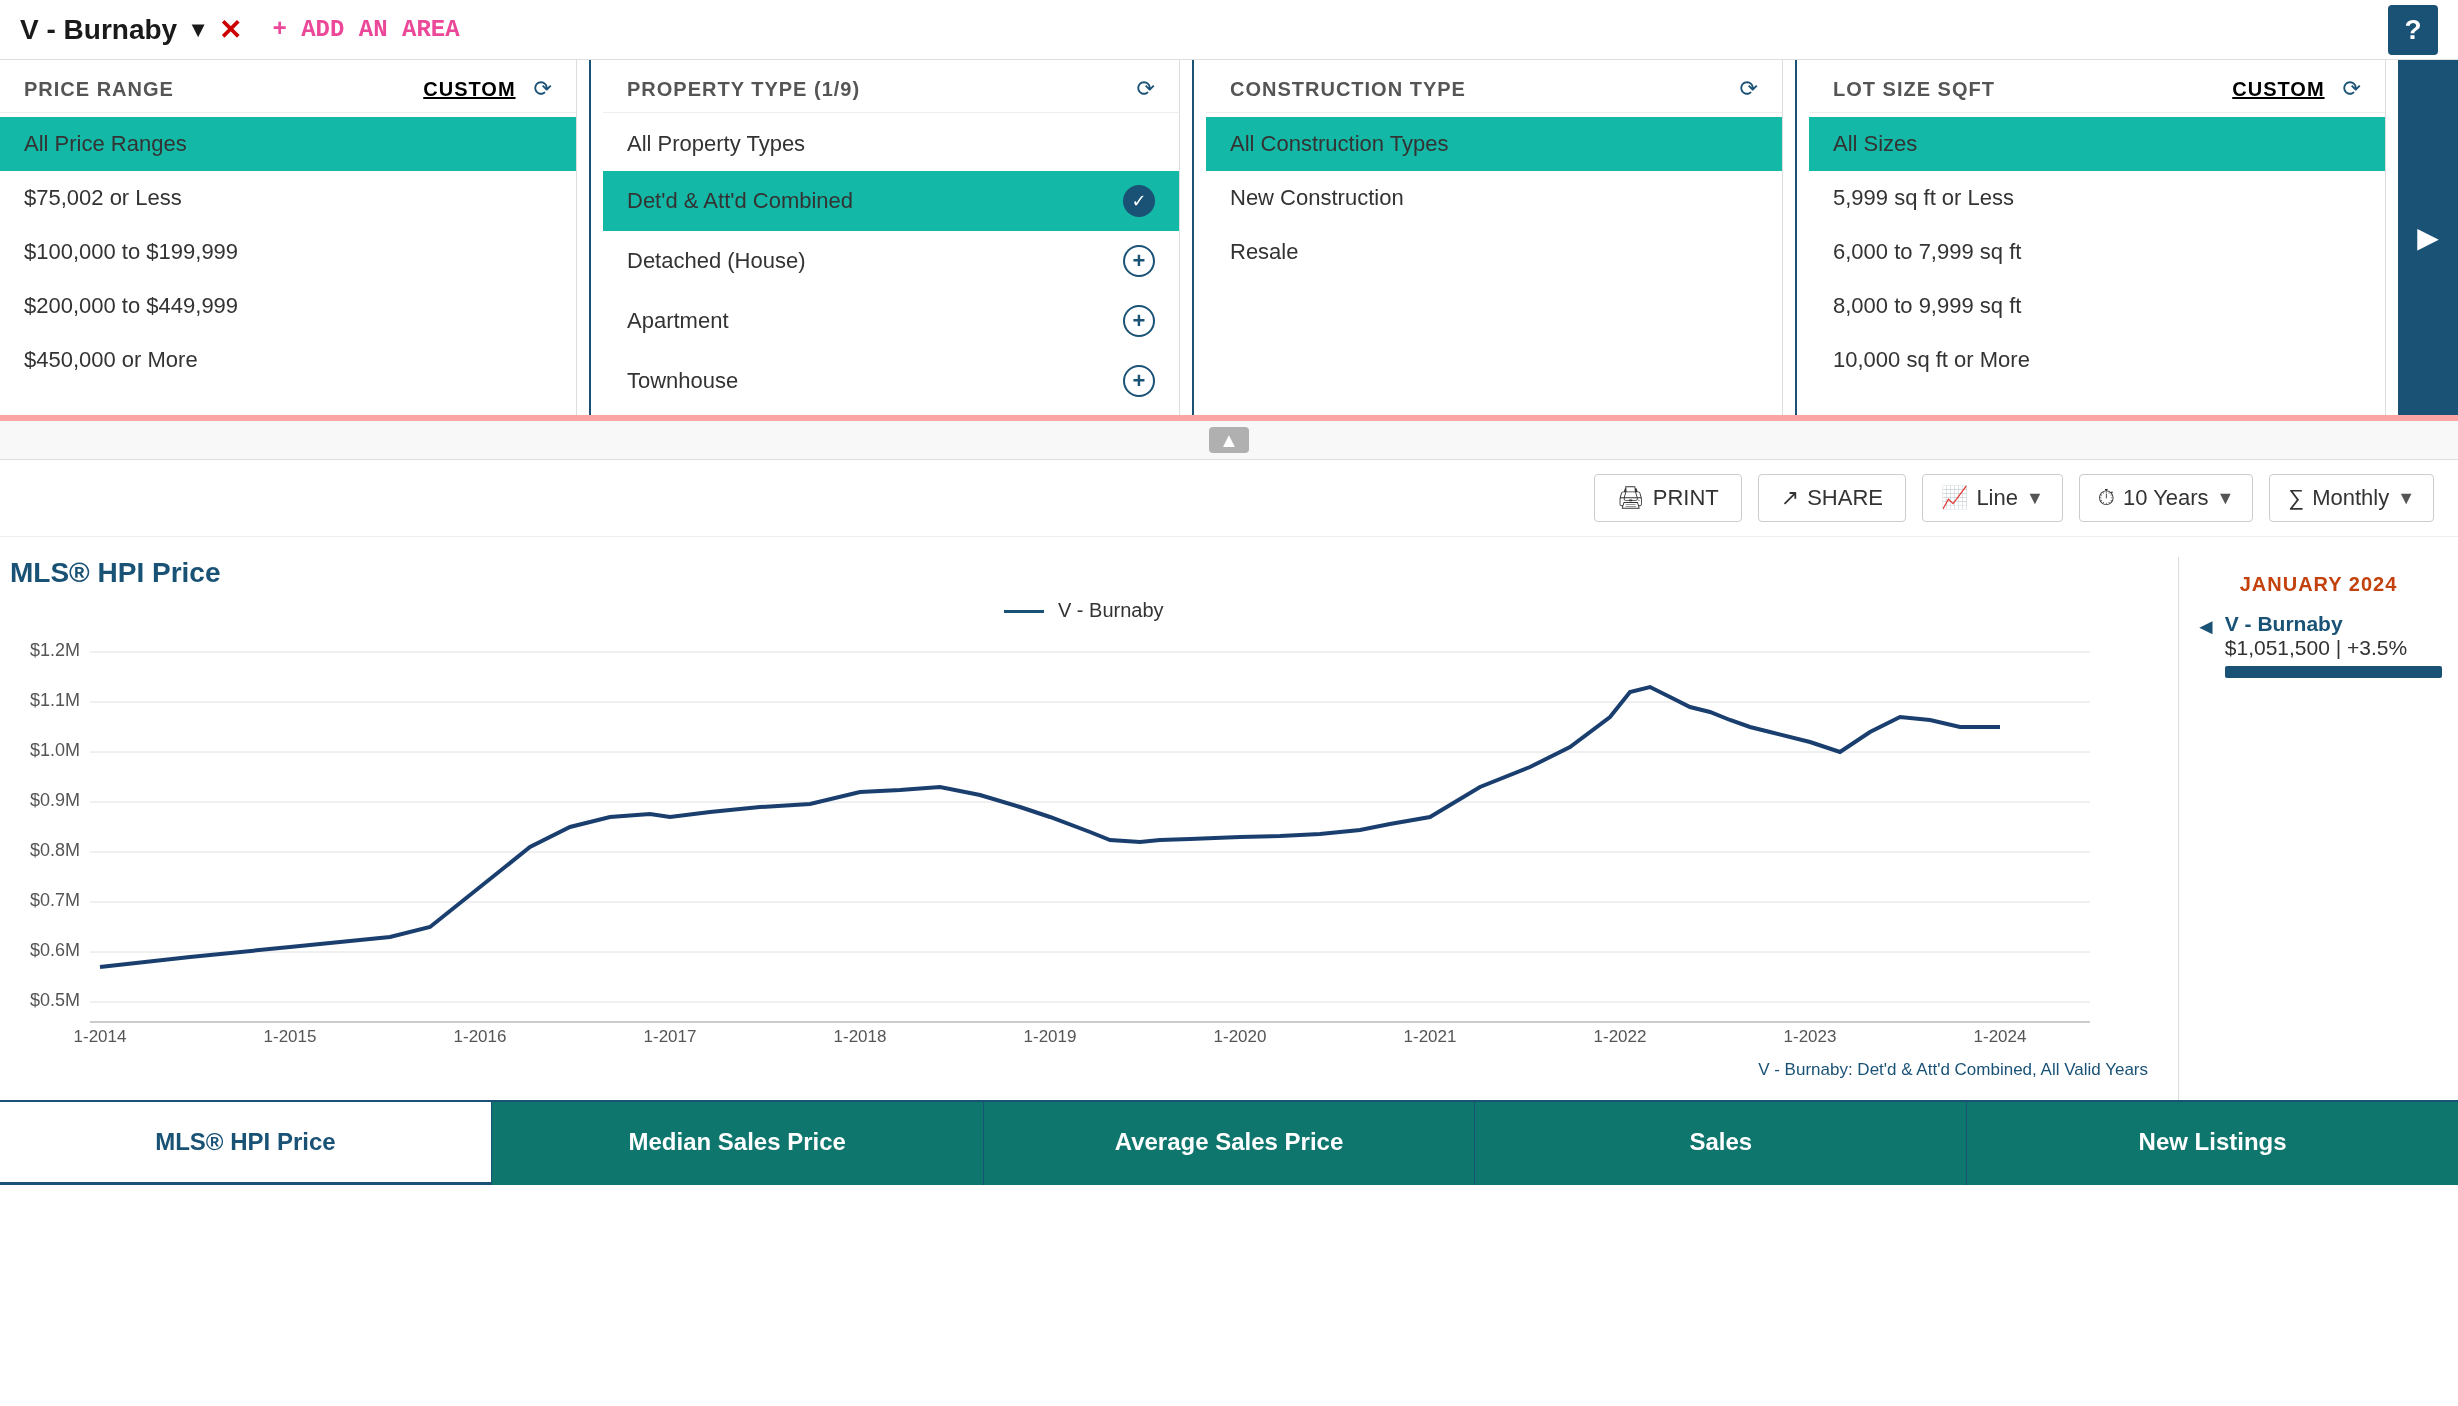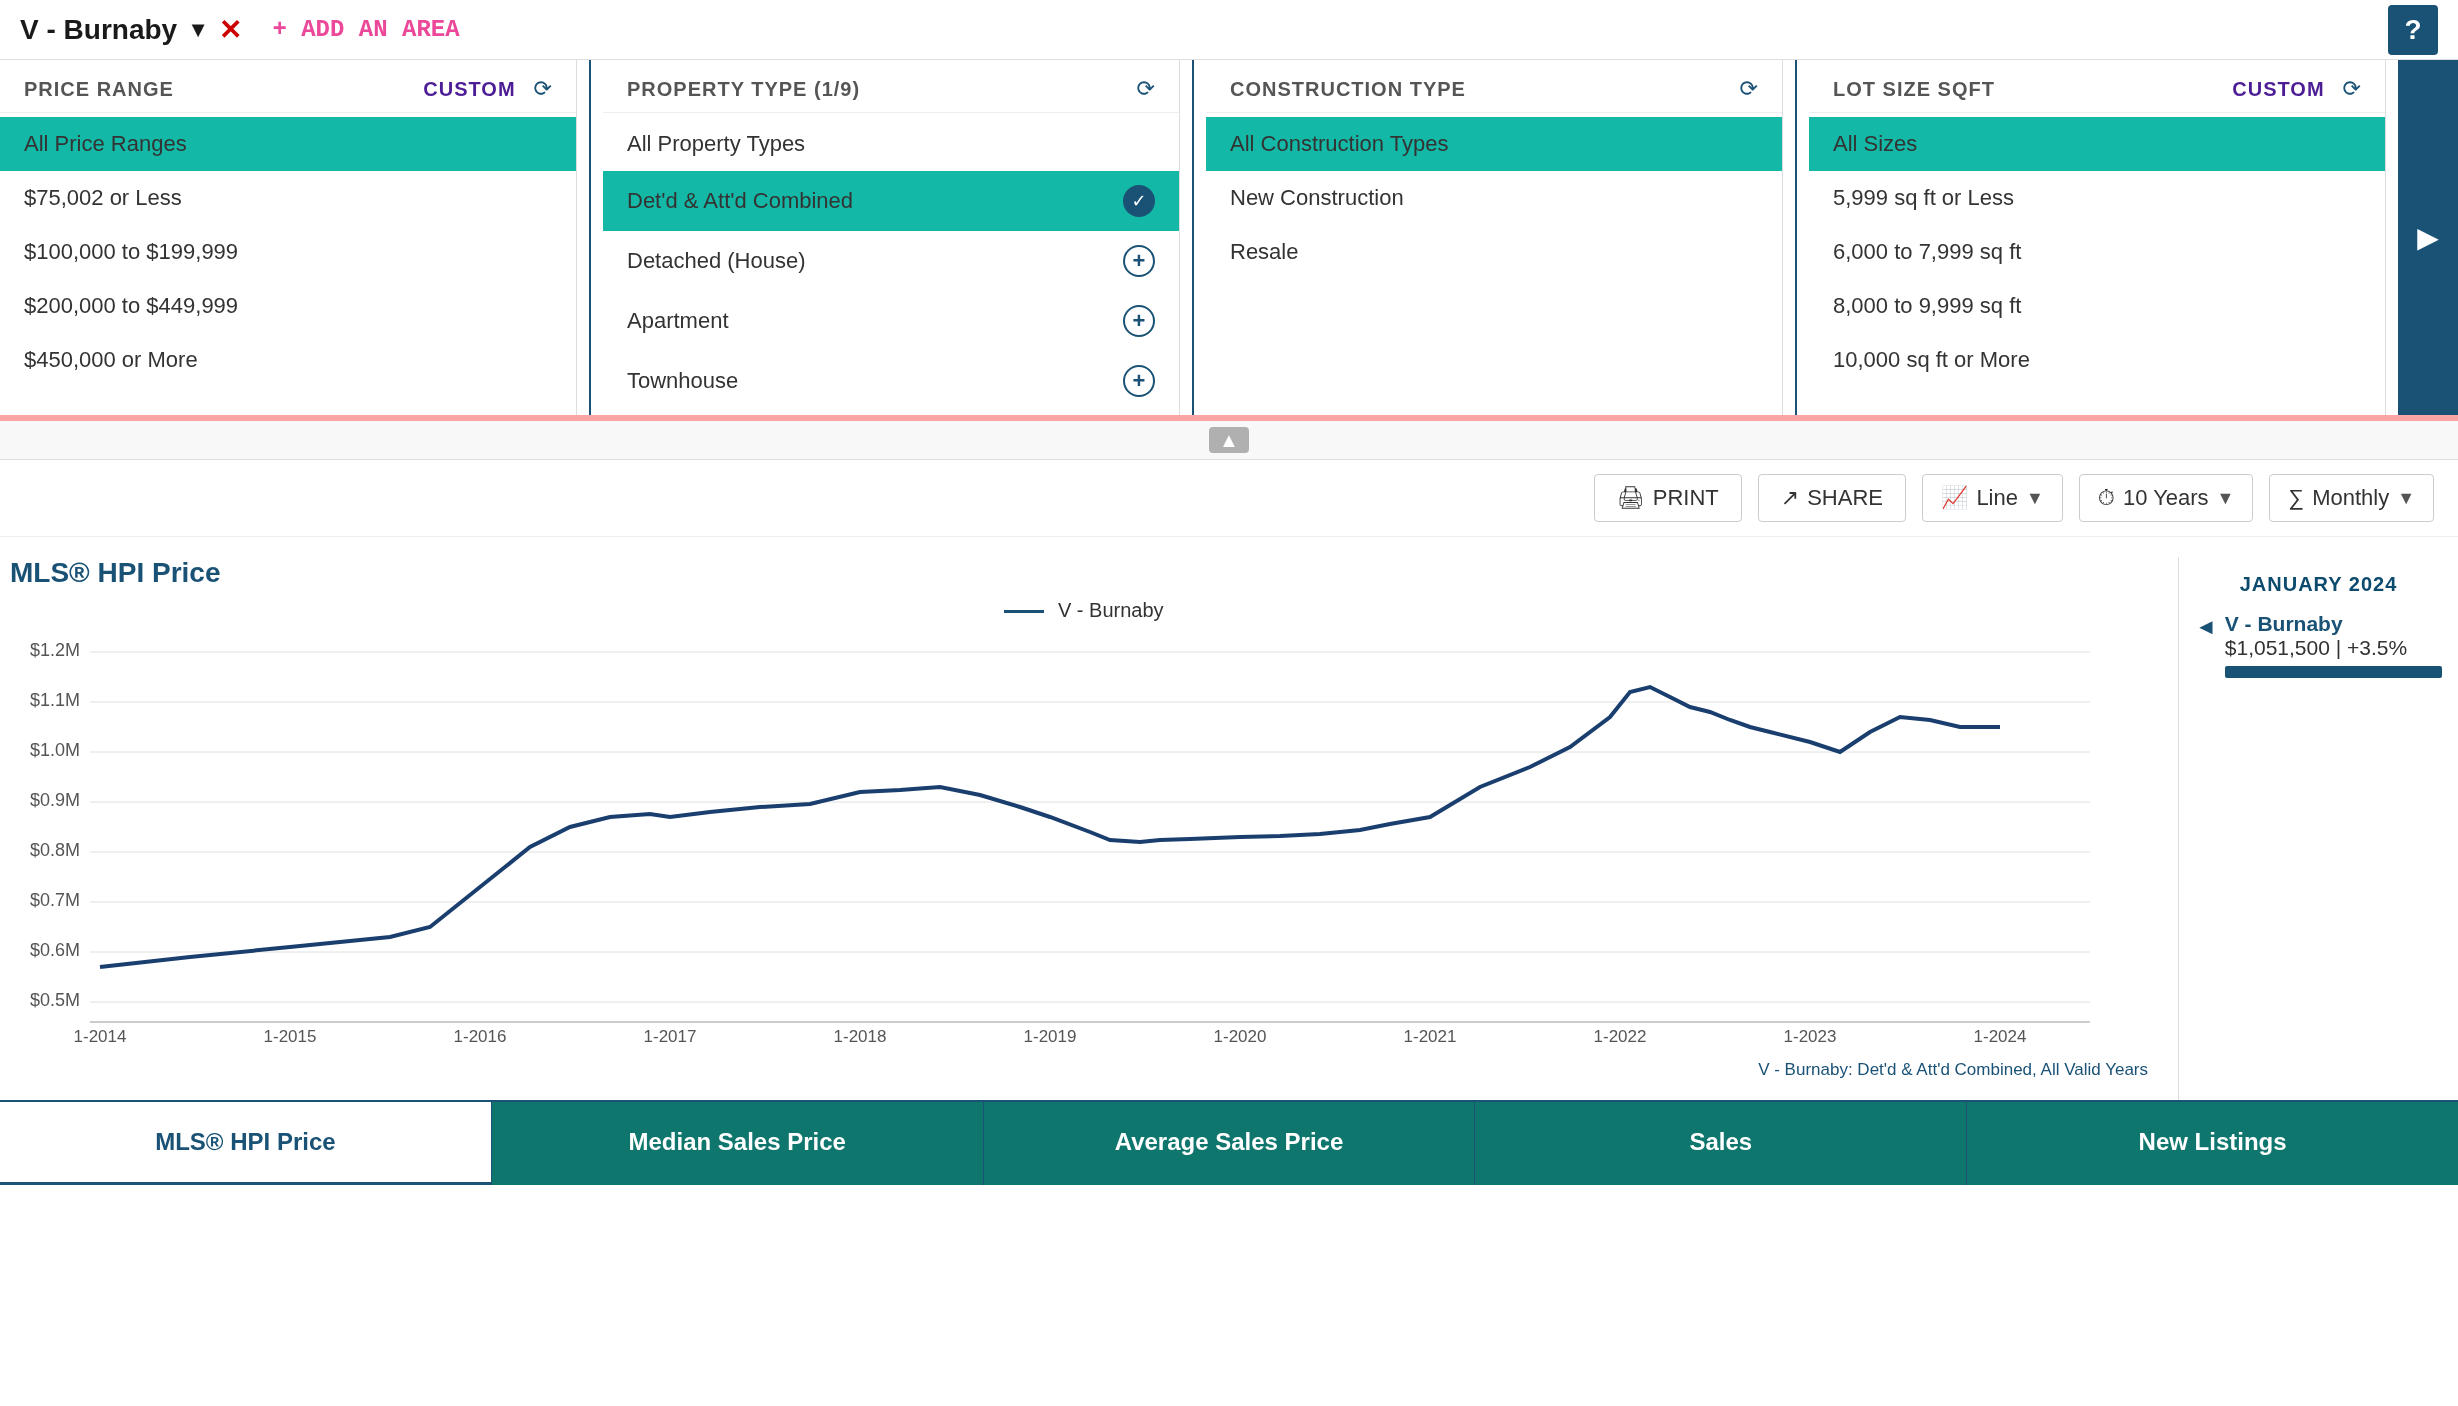--- a/index.html
+++ b/index.html
@@ -78,22 +78,23 @@
     }
     .filter-header-title {
       font-size: 20px;
       font-weight: bold;
       color: #555;
       letter-spacing: 1px;
     }
     .filter-header-custom {
       font-size: 20px;
       font-weight: bold;
-      color: #4c1d95;
+      color: #000000;
       letter-spacing: 1px;
+      text-decoration: underline;
     }
     .filter-icon {
       color: #1a5276;
       font-size: 22px;
       margin-left: 10px;
       cursor: pointer;
     }
     .filter-options { padding: 4px 0; }
     .filter-option {
       display: flex;
@@ -237,21 +238,21 @@
     .chart-sidebar {
       width: 280px;
       border-left: 1px solid #ddd;
       padding: 16px;
       flex-shrink: 0;
       position: relative;
     }
     .chart-sidebar-month {
       font-size: 20px;
       font-weight: bold;
-      color: #0c4a6e;
+      color: #c2410c;
       text-align: center;
       margin-bottom: 16px;
       letter-spacing: 1px;
     }
     .chart-sidebar-area {
       display: flex;
       align-items: flex-start;
       gap: 8px;
       margin-bottom: 8px;
     }

